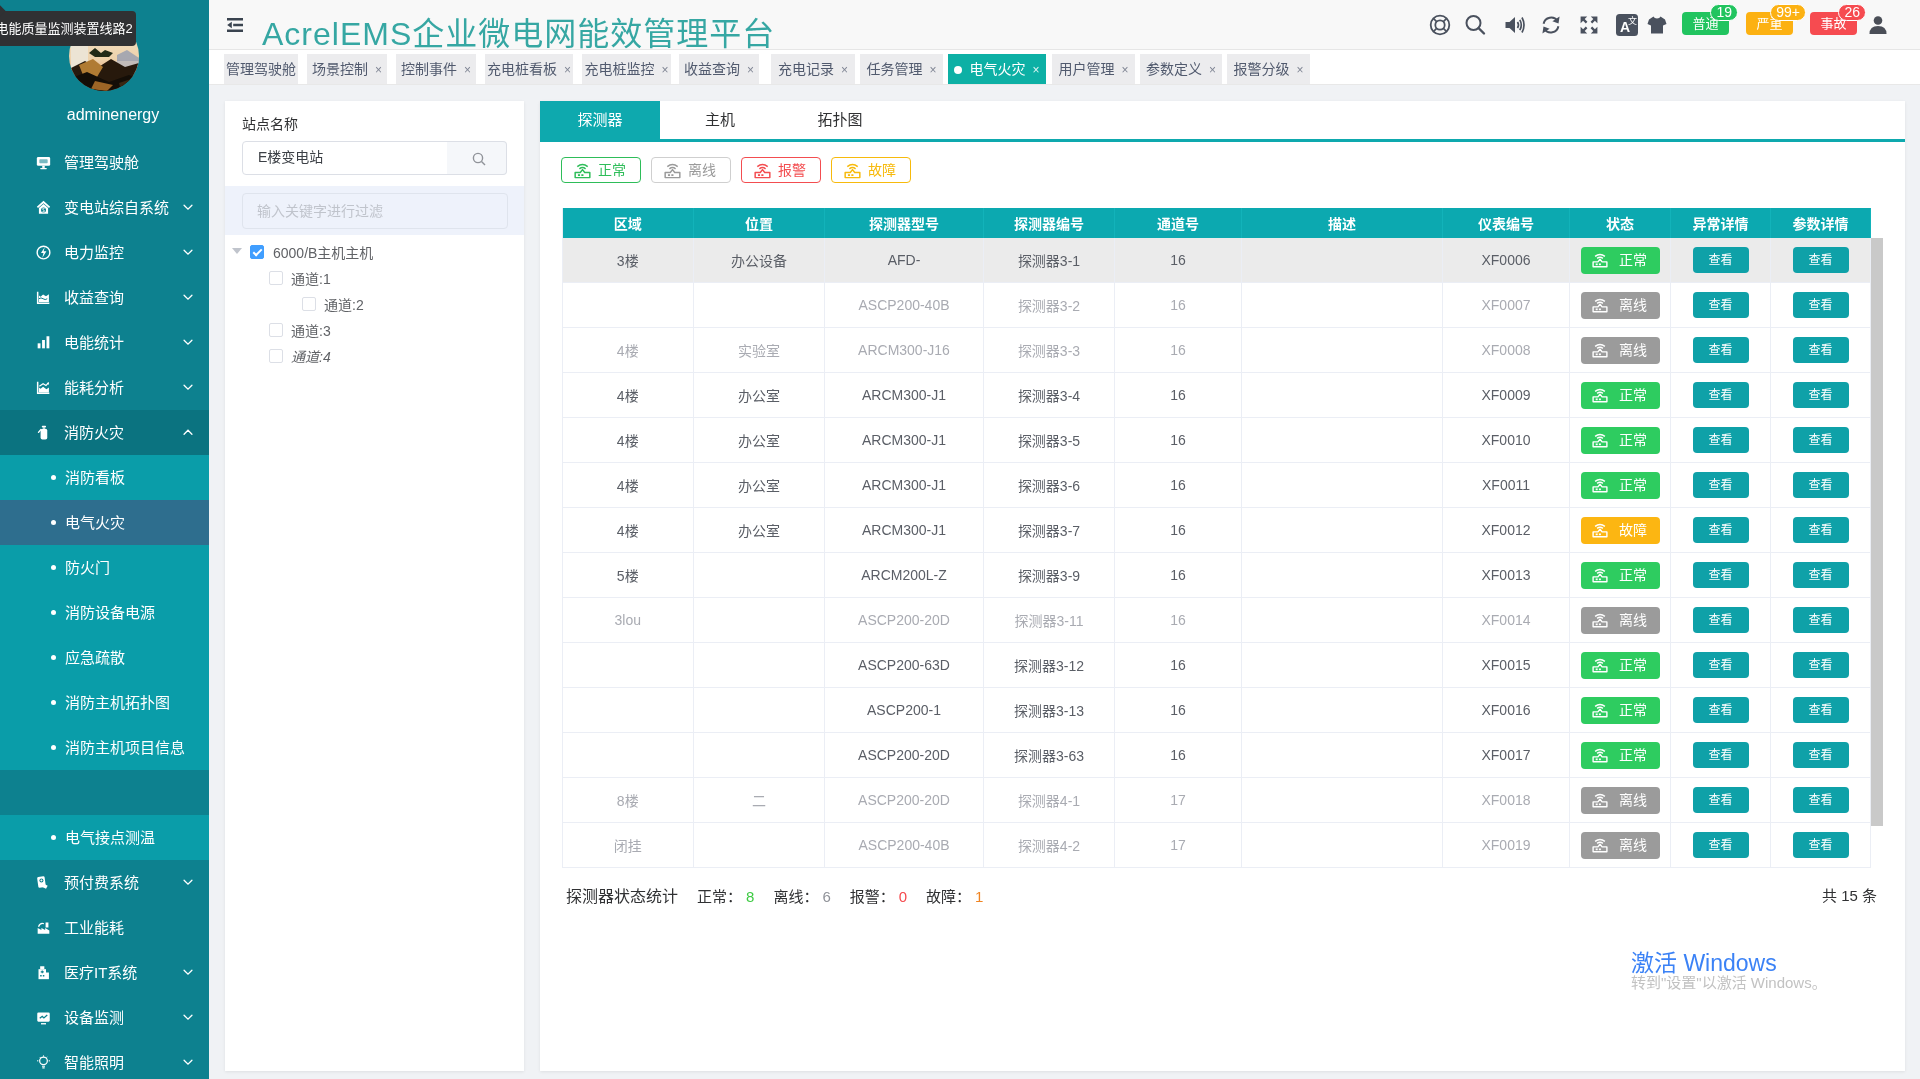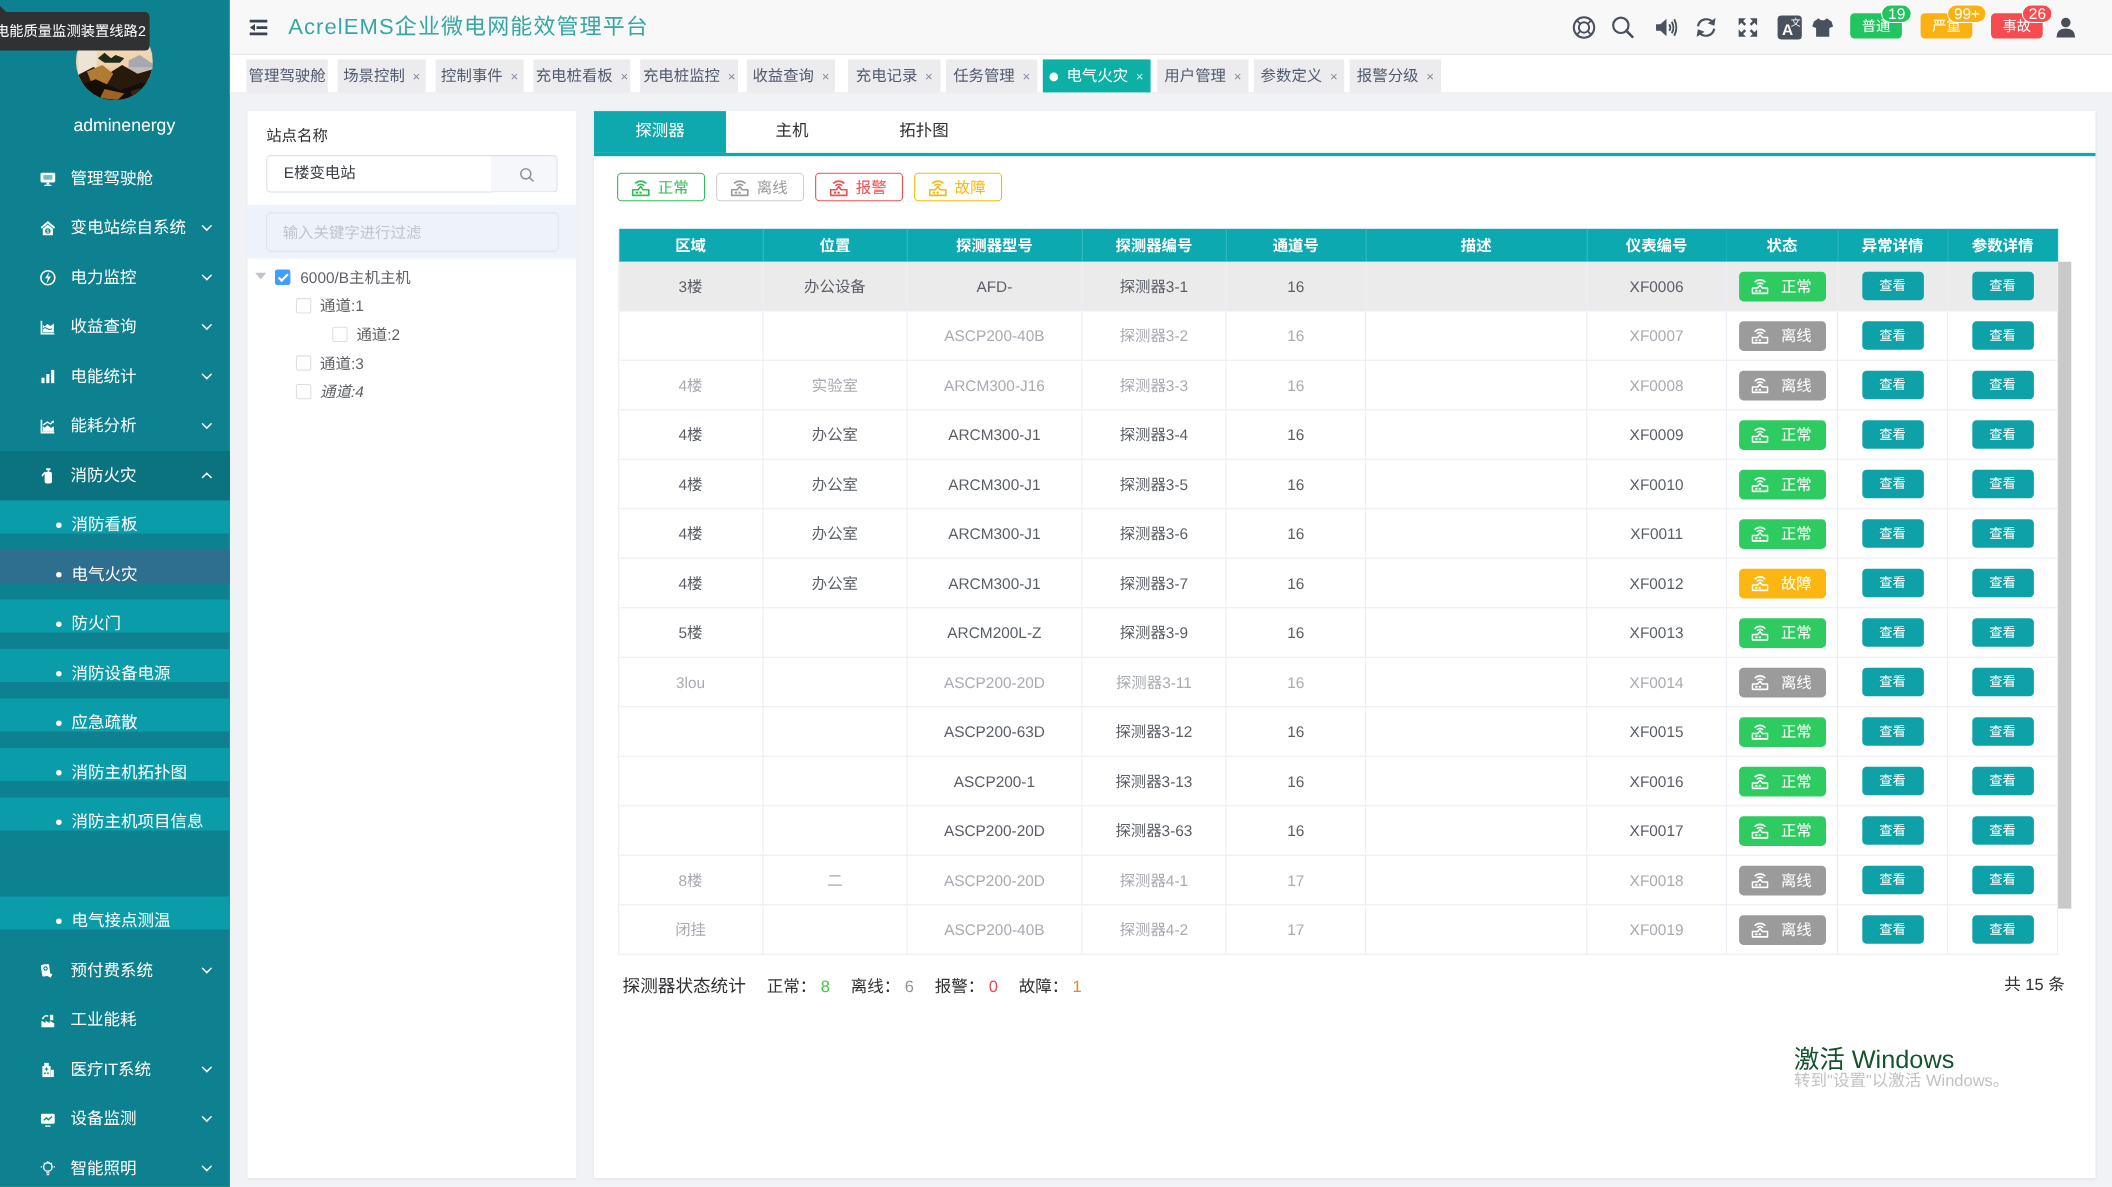--- a/index.html
+++ b/index.html
@@ -7,34 +7,34 @@
 body { font-family:"Liberation Sans","Noto Sans CJK SC","Noto Sans SC",sans-serif; background:#f0f2f5; position:relative; }
 
 
 #sidebar { position:absolute; left:0; top:0; width:209px; height:1079px; background:#0d818f; }
 #avatar { position:absolute; left:69px; top:21px; width:70px; height:70px; border-radius:50%; overflow:hidden; }
 #uname { position:absolute; left:0; top:106px; width:209px; text-align:center; color:#fff; font-size:16px;padding-left:17px; }
 .mi { position:absolute; left:0; width:209px; height:45px; color:#fff; font-size:15px; }
 .mi .ic { position:absolute; left:36px; top:15px; width:15px; height:15px; }
 .mi .tx { position:absolute; left:64px; top:0; line-height:45px; }
 .mi .ar { position:absolute; right:14px; top:15px; width:14px; height:14px; }
-.smi { position:absolute; left:0; width:209px; height:30px; background:#0a9da9; color:#fff; font-size:15px; }
+.smi { position:absolute; left:0; width:209px; height:45px; background:#0a9da9; color:#fff; font-size:15px; }
 .smi .dot { position:absolute; left:51px; top:20px; width:5px; height:5px; border-radius:50%; background:#fff; }
 .smi .tx { position:absolute; left:65px; top:0; line-height:45px; }
 .smi.sel { background:#2e6e8e; }
 .mi.open { background:#0b7380; }
 
 
 #tooltip { position:absolute; left:-8px; top:11px; width:144px; height:35px; background:#303133; border-radius:4px; color:#fff; font-size:13px; line-height:35px; text-align:center; z-index:50; }
 #tooltip:before { content:""; position:absolute; left:4px; top:-4px; width:8px; height:8px; background:#303133; transform:rotate(45deg); }
 
 
 #header { position:absolute; left:209px; top:0; width:1711px; height:50px; background:#f8f8f8; border-bottom:1px solid #e6e6e6; }
 #hamb { position:absolute; left:17px; top:17px; width:18px; height:16px; }
-#title { position:absolute; left:53px; top:8px; font-size:20px; color:#36a7a3; letter-spacing:1px; }
+#title { position:absolute; left:53px; top:8px; font-size:32px; color:#36a7a3; letter-spacing:1px; }
 .hic { position:absolute; top:14px; width:22px; height:22px; }
 .hbtn { position:absolute; top:12px; height:23px; border-radius:4px; color:#fff; font-size:13px; text-align:center; line-height:23px; }
 .hbadge { position:absolute; top:-8px; height:17px; border-radius:9px; border:1px solid #fff; color:#fff; font-size:14px; line-height:15px; text-align:left; padding:0 5px; }
 
 
 #tagsbar { position:absolute; left:209px; top:50px; width:1711px; height:35px; background:#fff; border-bottom:1px solid #e8e8e8; }
 .tag { position:absolute; top:4px; height:30px; background:#ececee; color:#515a6e; font-size:14px; line-height:30px; text-align:center; }
 .tag .x { color:#808695; font-size:12px; margin-left:7px; }
 .tag.act { background:#0db0a5; color:#fff; }
 .tag.act .x { color:#e0f5f3; }
@@ -71,21 +71,21 @@
 #tbl tr.off td { color:#a9abb2; }
 #tbl tr.sel td { background:#ebebeb; }
 .badge { display:inline-block; width:79px; height:27px; border-radius:4px; color:#fff; font-size:14px; line-height:27px; position:relative; vertical-align:middle; }
 .badge svg { position:absolute; left:11px; top:5px; }
 .badge i { font-style:normal; margin-left:26px; }
 .vbtn { display:inline-block; width:56px; height:26px; border-radius:4px; background:#0fa1a8; color:#fff; font-size:12px; line-height:26px; }
 #scrollbar { position:absolute; left:1331px; top:137px; width:12px; height:588px; background:#c9c9c9; }
 #stats { position:absolute; left:26px; top:782px; font-size:16px; color:#303133; }
 .st { margin-left:19px; font-size:15px; } .st b { font-weight:normal; margin-left:4px; }
 #total { position:absolute; right:28px; top:783px; font-size:15px; color:#303133; }
-#actw1 { position:absolute; left:1091px; top:843px; font-size:23px; color:#14532d; }
+#actw1 { position:absolute; left:1091px; top:843px; font-size:23px; color:#3b82f6; }
 #actw2 { position:absolute; left:1091px; top:870px; font-size:15px; color:#c2c2c2; }
 </style>
 </head>
 <body>
 <div id="sidebar">
   <div id="avatar">
     <svg width="70" height="70" viewBox="0 0 70 70">
       <defs>
           <linearGradient id="sky" x1="0" y1="0" x2="0" y2="1">
         <stop offset="0" stop-color="#f2e4ca"></stop>

